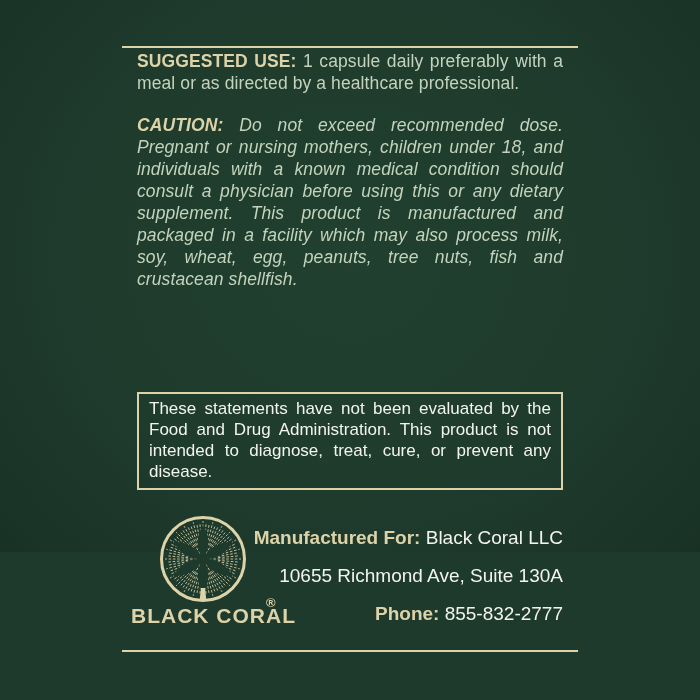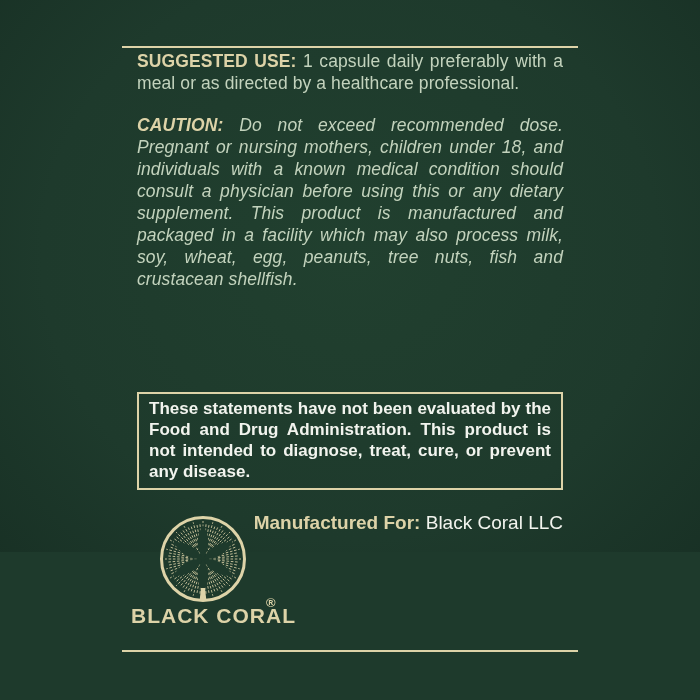--- a/index.html
+++ b/index.html
@@ -43,42 +43,42 @@
     font-size:16.8px;line-height:22px;
   }
   .disclaimer-box{
     position:absolute;left:137px;top:392px;width:426px;
     box-sizing:border-box;
     border:2px solid var(--cream);
     padding:4px 10px 6px 10px;
   }
   .disclaimer-box p{
     margin:0;text-align:justify;
-    color:var(--white);font-weight:bold;
+    color:var(--white);font-weight:normal;
     font-size:17px;line-height:21px;
   }
   .logo-svg{position:absolute;left:156px;top:512px;}
   .brand-name{
     position:absolute;left:131px;top:604px;width:150px;
     color:var(--cream);font-weight:bold;
     font-size:21px;letter-spacing:1px;
     text-align:center;white-space:nowrap;
   }
   .reg-mark{
     position:absolute;left:266px;top:595px;
     color:var(--cream);font-size:13px;font-weight:bold;
   }
   .mfr{
     position:absolute;left:137px;top:511px;width:426px;
     text-align:right;
     color:var(--white);
     font-size:19px;line-height:23px;
   }
   .mfr .cream-bold{color:var(--cream);font-weight:bold;}
-  .mfr-line{white-space:nowrap;}
+  .mfr-line{white-space:nowrap;margin-top:15px;}
 </style>
 </head>
 <body>
 
 <div class="label">
 
   <div class="rule rule-top"></div>
 
   <p class="para suggested"><span class="heading">SUGGESTED USE:</span> <span>1  capsule daily preferably with a meal or as directed by a healthcare professional.</span></p>
 
@@ -174,17 +174,19 @@
         <path d="M0 -1 C7 -9 7.5 -23 0 -34 C-7.5 -23 -7 -9 0 -1 Z" transform="rotate(300)"></path>
       </g>
     <path d="M-2 29 L2 29 L3.2 40 L-3.2 40 Z" fill="#ddd3a8"></path>
   </svg>
 
   <div class="brand-name">BLACK CORAL</div>
   <div class="reg-mark">®</div>
 
   <div class="mfr">
     <div class="mfr-line"><span class="cream-bold">Manufactured For:</span> <span>Black Coral LLC</span></div>
+    <div class="mfr-line">10655 Richmond Ave, Suite 130A</div>
+    <div class="mfr-line"><span class="cream-bold">Phone:</span> <span>855-832-2777</span></div>
   </div>
 
   <div class="rule rule-bottom"></div>
 
 </div>
 
 </body></html>

